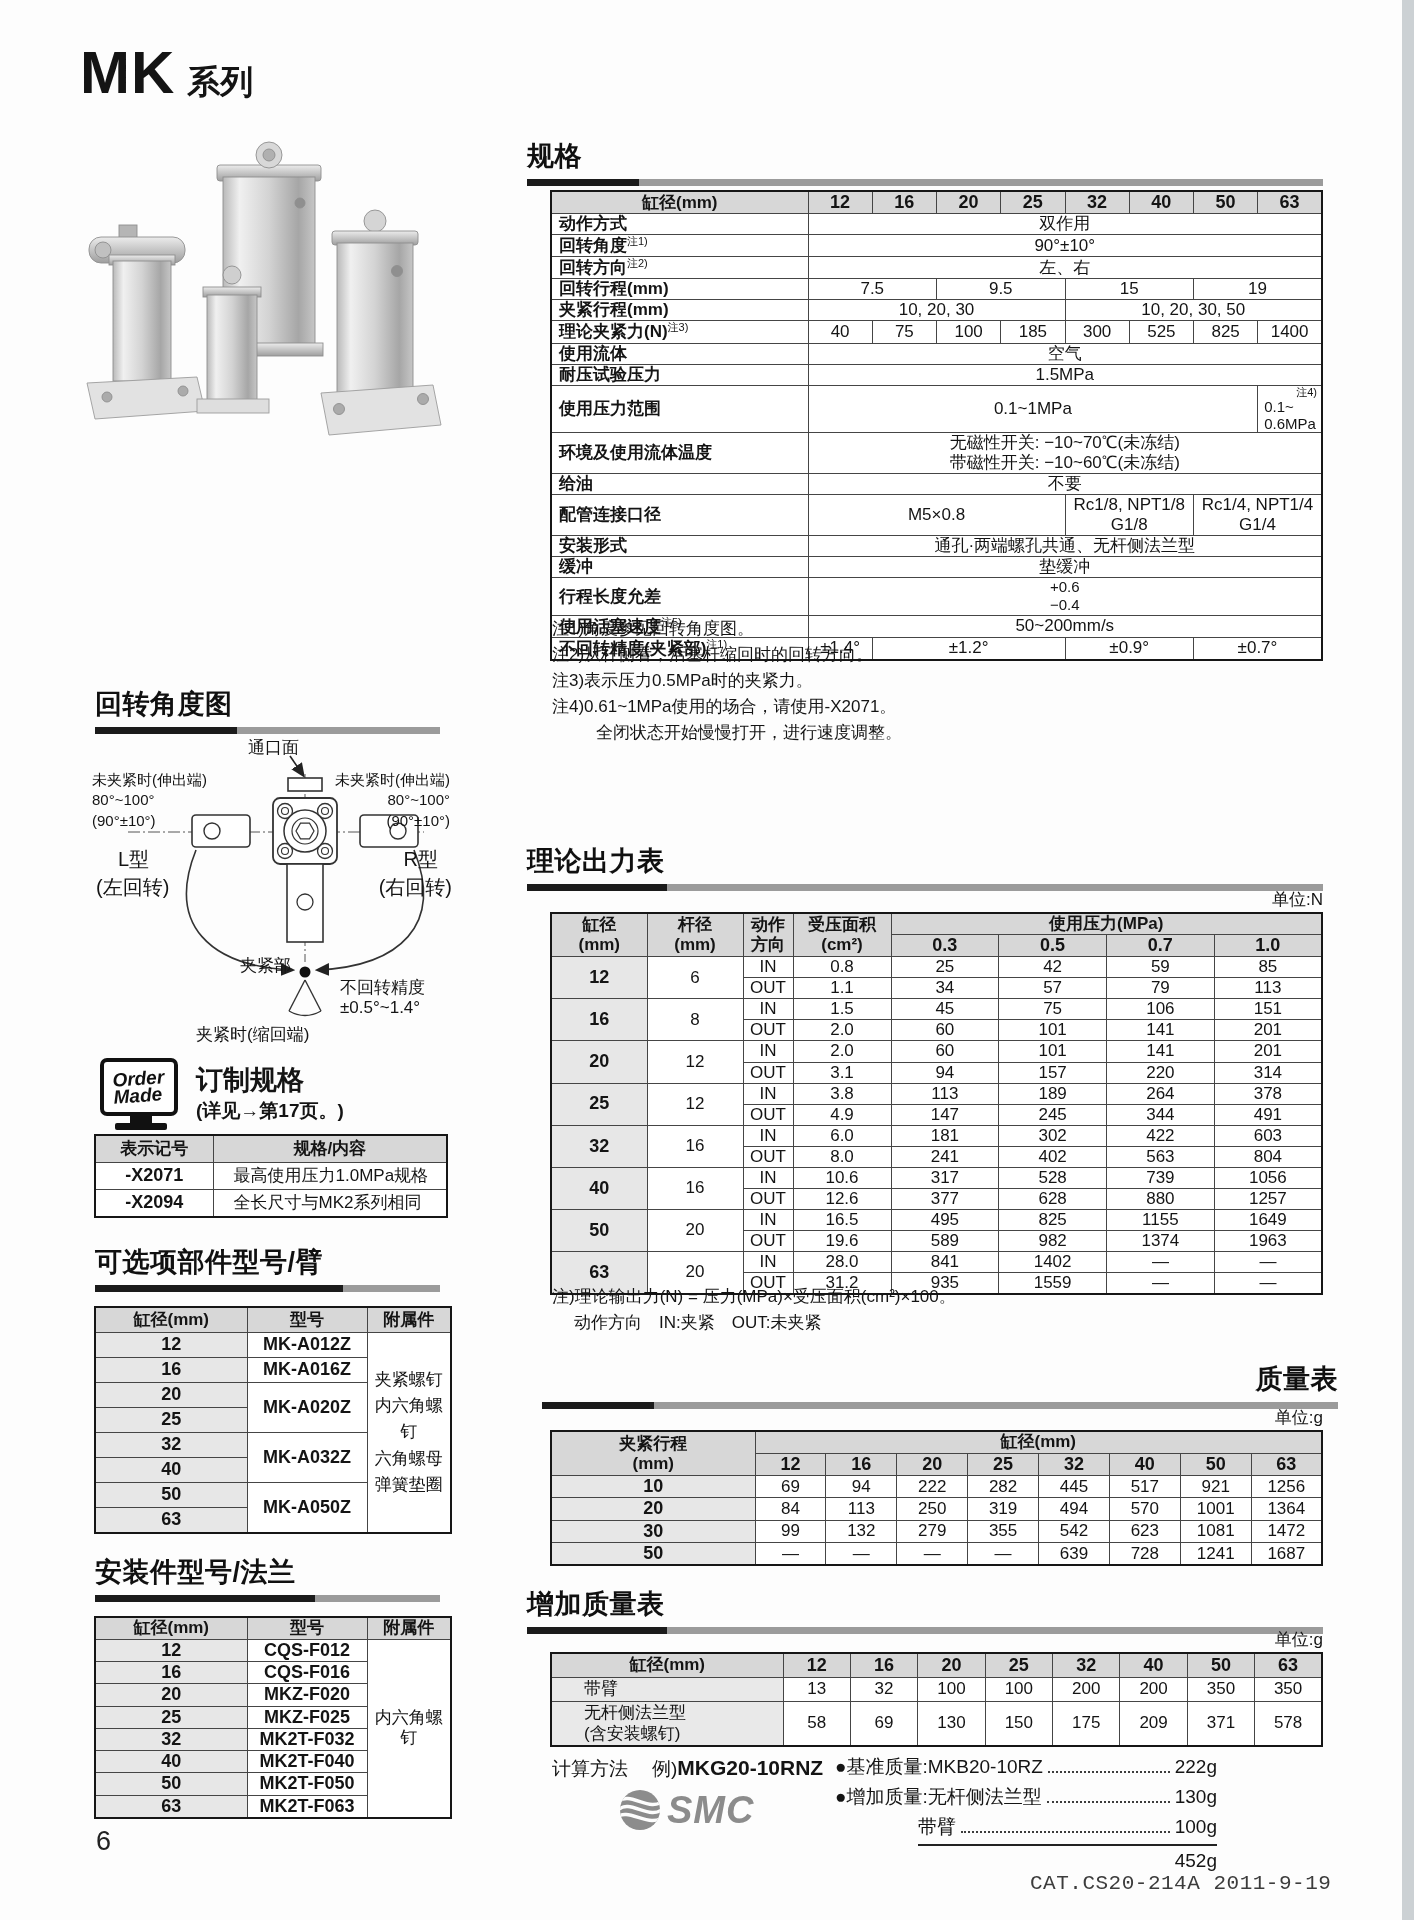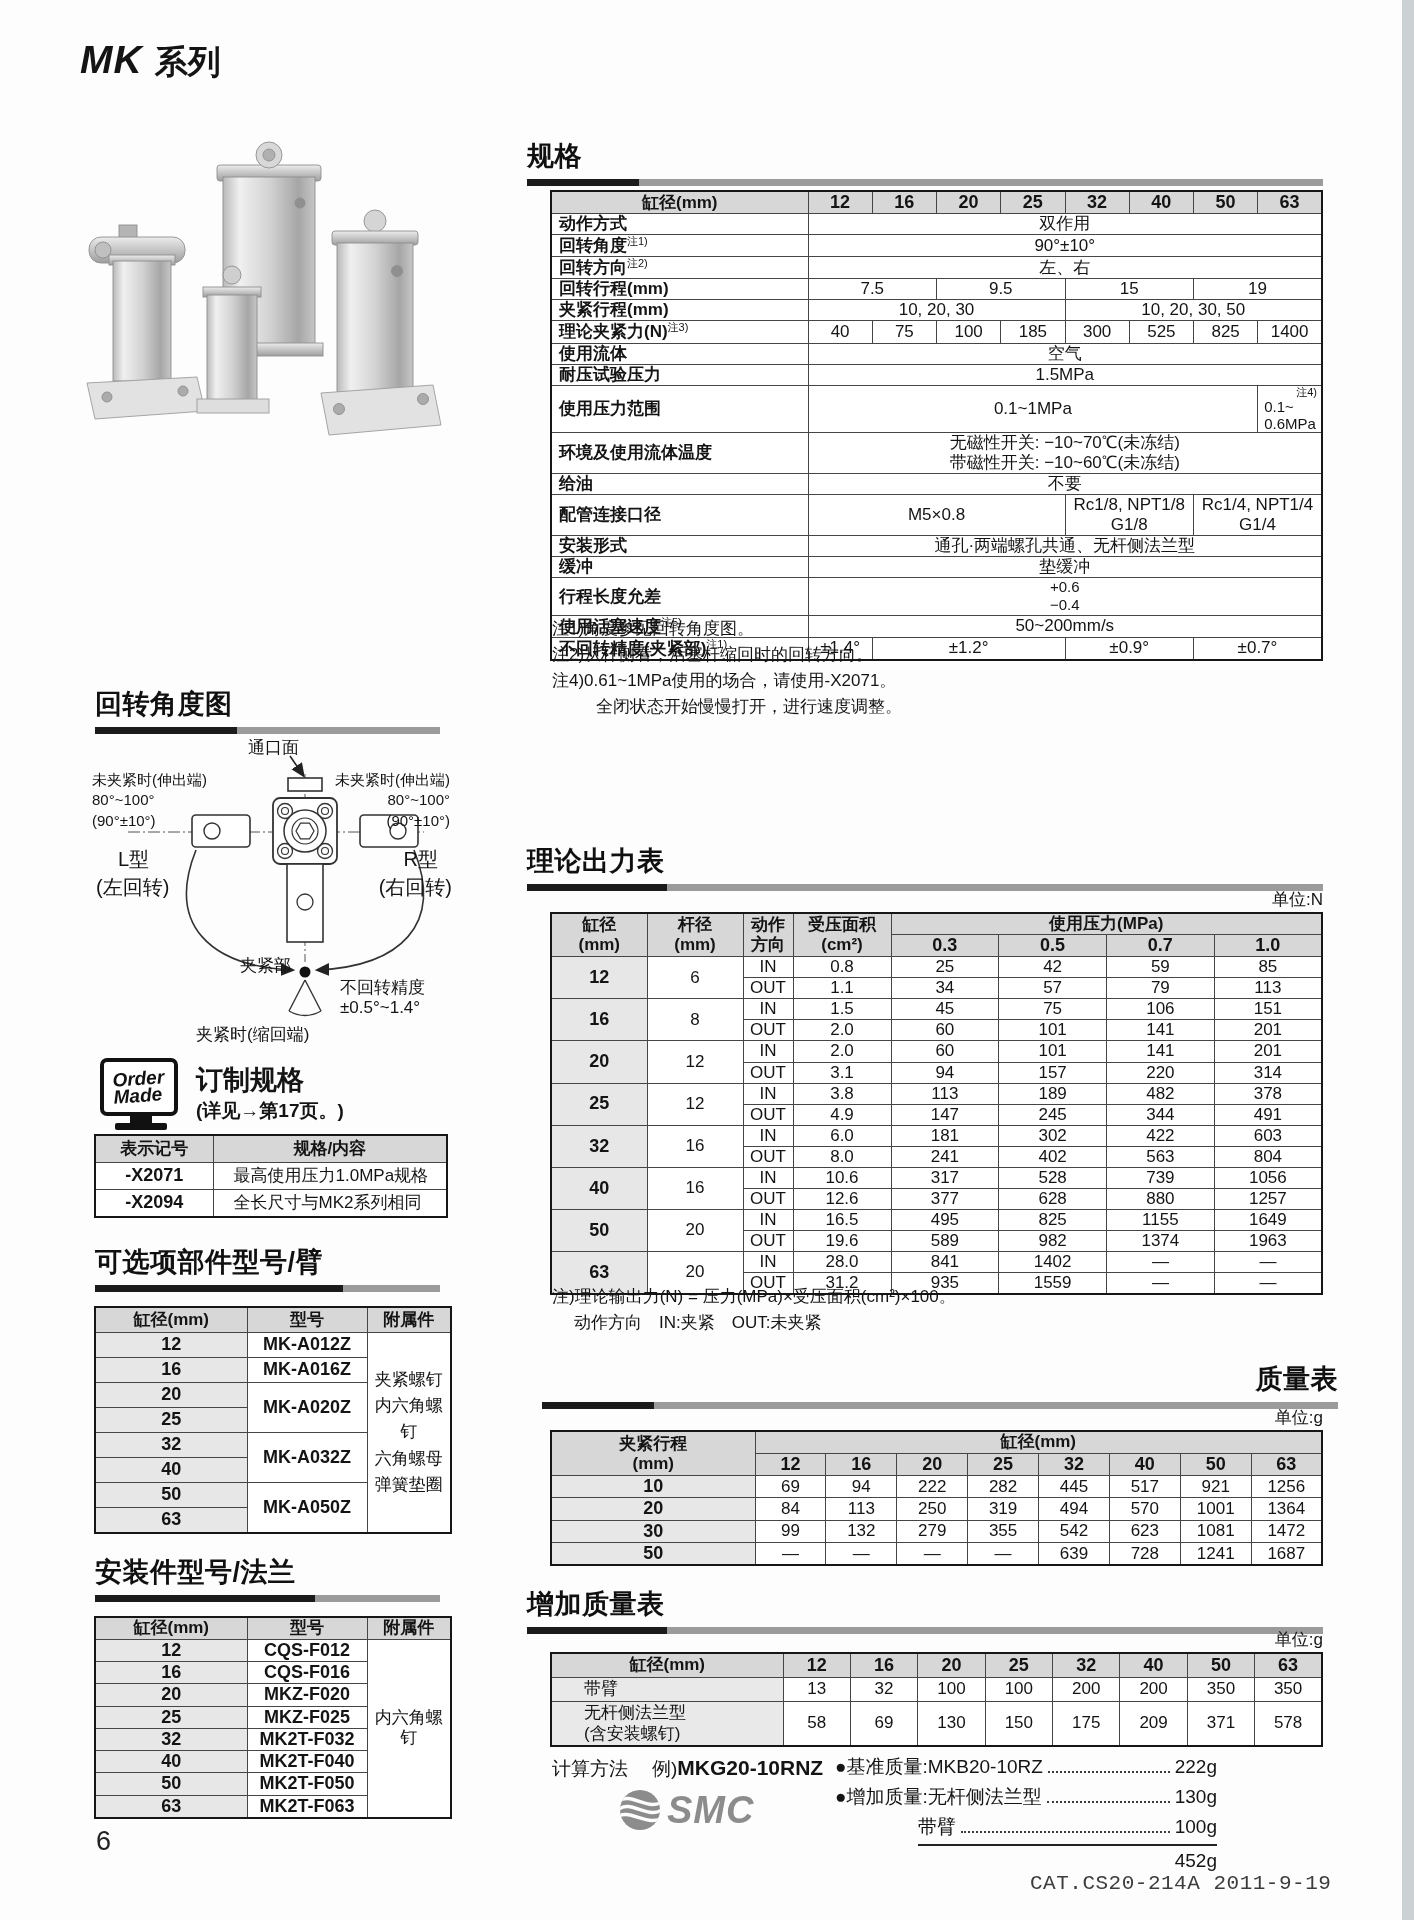--- a/index.html
+++ b/index.html
@@ -32,21 +32,21 @@
   .sm{font-size:15px;line-height:1.2;}
   .p63{font-size:15px;}
   .p63 .supr{text-align:right;font-size:11px;line-height:1;padding:1px 1px 0 0;}
   .p63 .pl{text-align:left;padding-left:3px;line-height:1.15;font-size:15px;}
   .tol{display:inline-block;text-align:left;font-size:15px;line-height:1.15;}
   .unit{font-size:17px;text-align:right;}
   .note{font-size:17px;line-height:26px;white-space:nowrap;}
   .note .ind{padding-left:44px;}
   .note2 .ind{padding-left:22px;}
   
-  .mk{font-size:39px;font-weight:bold;font-style:italic;letter-spacing:1px;}
+  .mk{font-size:60px;font-weight:bold;letter-spacing:1px;}
   .xilie{font-size:33px;font-weight:bold;margin-left:12px;}
   
   .om{width:82px;}
   .om .scr{width:78px;height:58px;background:#111;border-radius:7px;padding:4px;box-sizing:border-box;}
   .om .scr .in{background:#fff;width:100%;height:100%;border-radius:3px;display:flex;align-items:center;justify-content:center;}
   .om .txt{font-weight:bold;font-style:italic;font-size:19px;line-height:.92;transform:rotate(-4deg);color:#111;}
   .om .neck{width:22px;height:7px;background:#111;margin:0 auto;}
   .om .foot{width:52px;height:7px;background:#111;margin:0 auto;border-radius:2px;}
   
   .dg{font-size:15px;line-height:1.35;white-space:nowrap;}
@@ -246,20 +246,21 @@
           <td colspan="3">±1.2°</td>
           <td colspan="2">±0.9°</td>
           <td colspan="2">±0.7°</td>
         </tr>
   </tbody>
     </table>
 
   <div class="abs note" style="left:552px;top:616px;">
     <div>注1)角度参见回转角度图。</div>
     <div>注2)从杆侧看，活塞杆缩回时的回转方向。</div>
+    <div>注3)表示压力0.5MPa时的夹紧力。</div>
     <div>注4)0.61~1MPa使用的场合，请使用-X2071。</div>
     <div class="ind">全闭状态开始慢慢打开，进行速度调整。</div>
   </div>
 
   <div class="abs" style="left:95px;top:686px;width:345px;">
     <div class="st">回转角度图</div>
     <div class="bar" style="margin-top:5px;">
         <div style="width:142px;"></div>
       </div>
   </div>
@@ -566,21 +567,21 @@
           <td>220</td>
           <td>314</td>
         </tr>
     <tr>
           <td class="gc" rowspan="2">25</td>
           <td rowspan="2">12</td>
           <td>IN</td>
           <td>3.8</td>
           <td>113</td>
           <td>189</td>
-          <td>482</td>
+          <td>264</td>
           <td>378</td>
         </tr>
     <tr>
           <td>OUT</td>
           <td>4.9</td>
           <td>147</td>
           <td>245</td>
           <td>344</td>
           <td>491</td>
         </tr>

